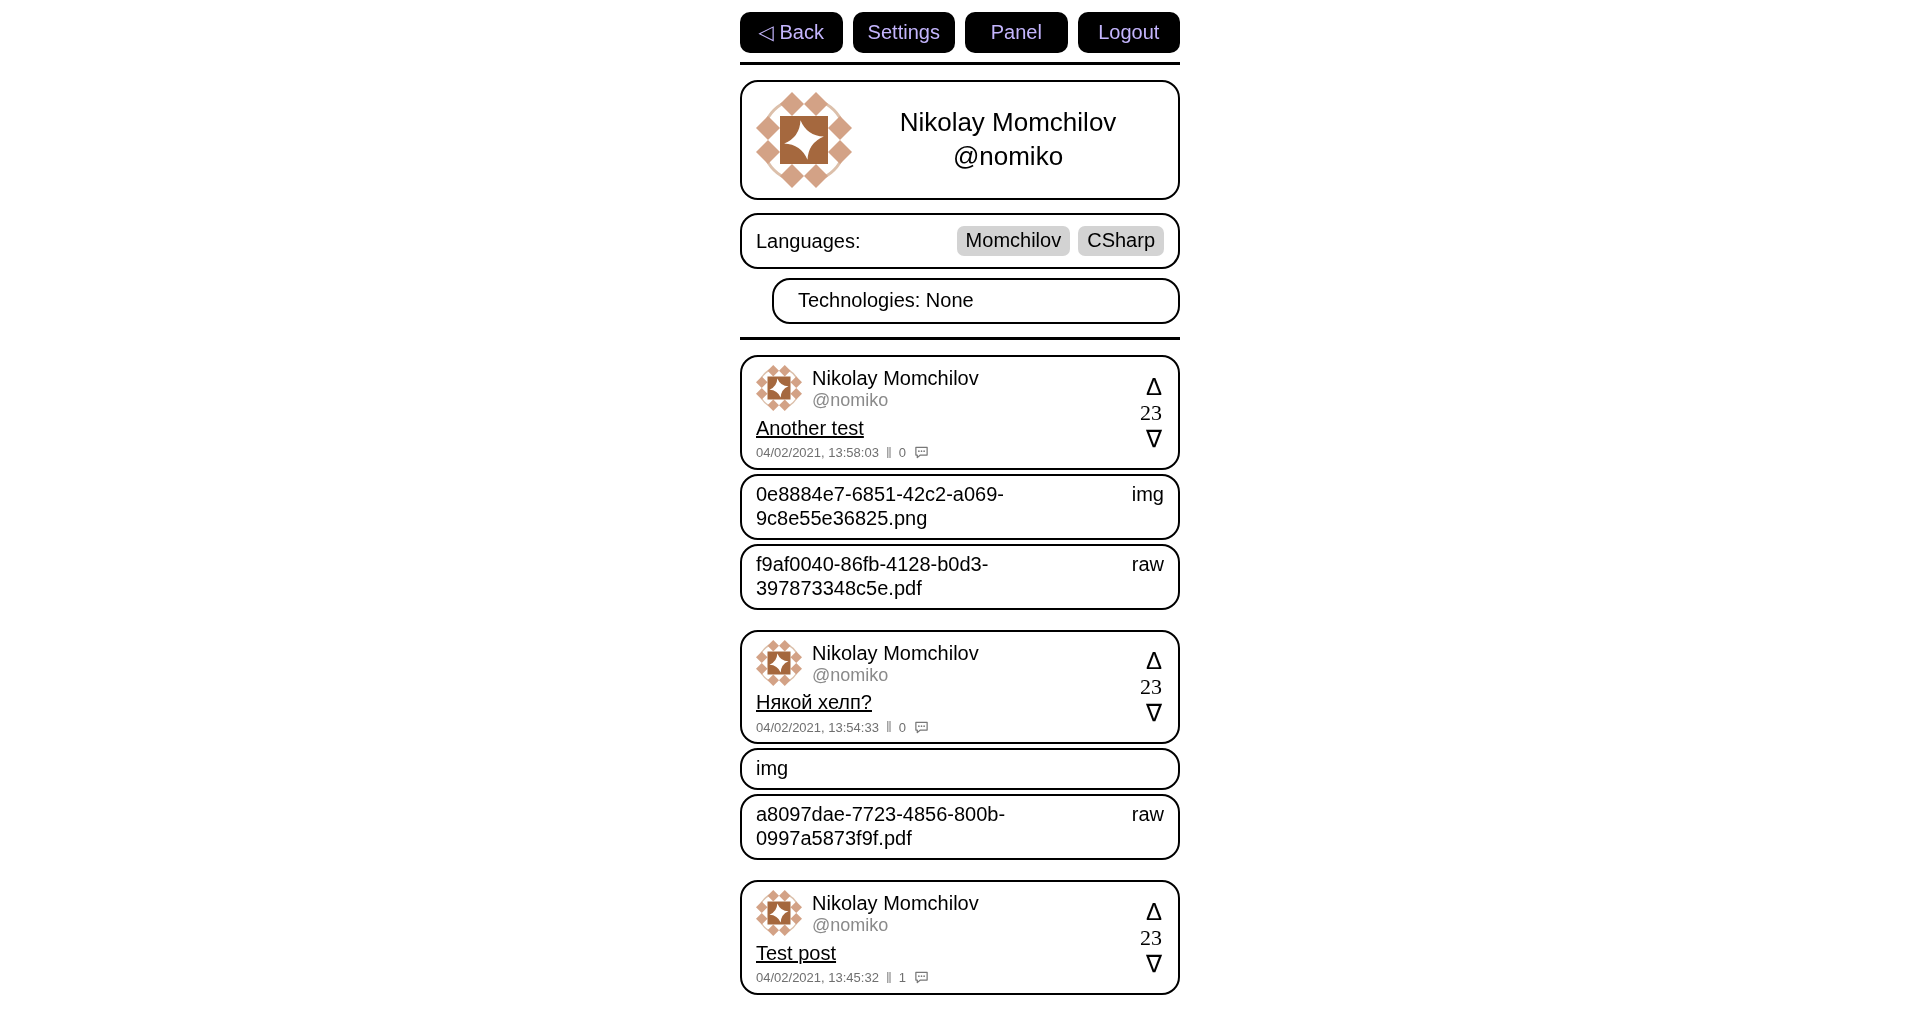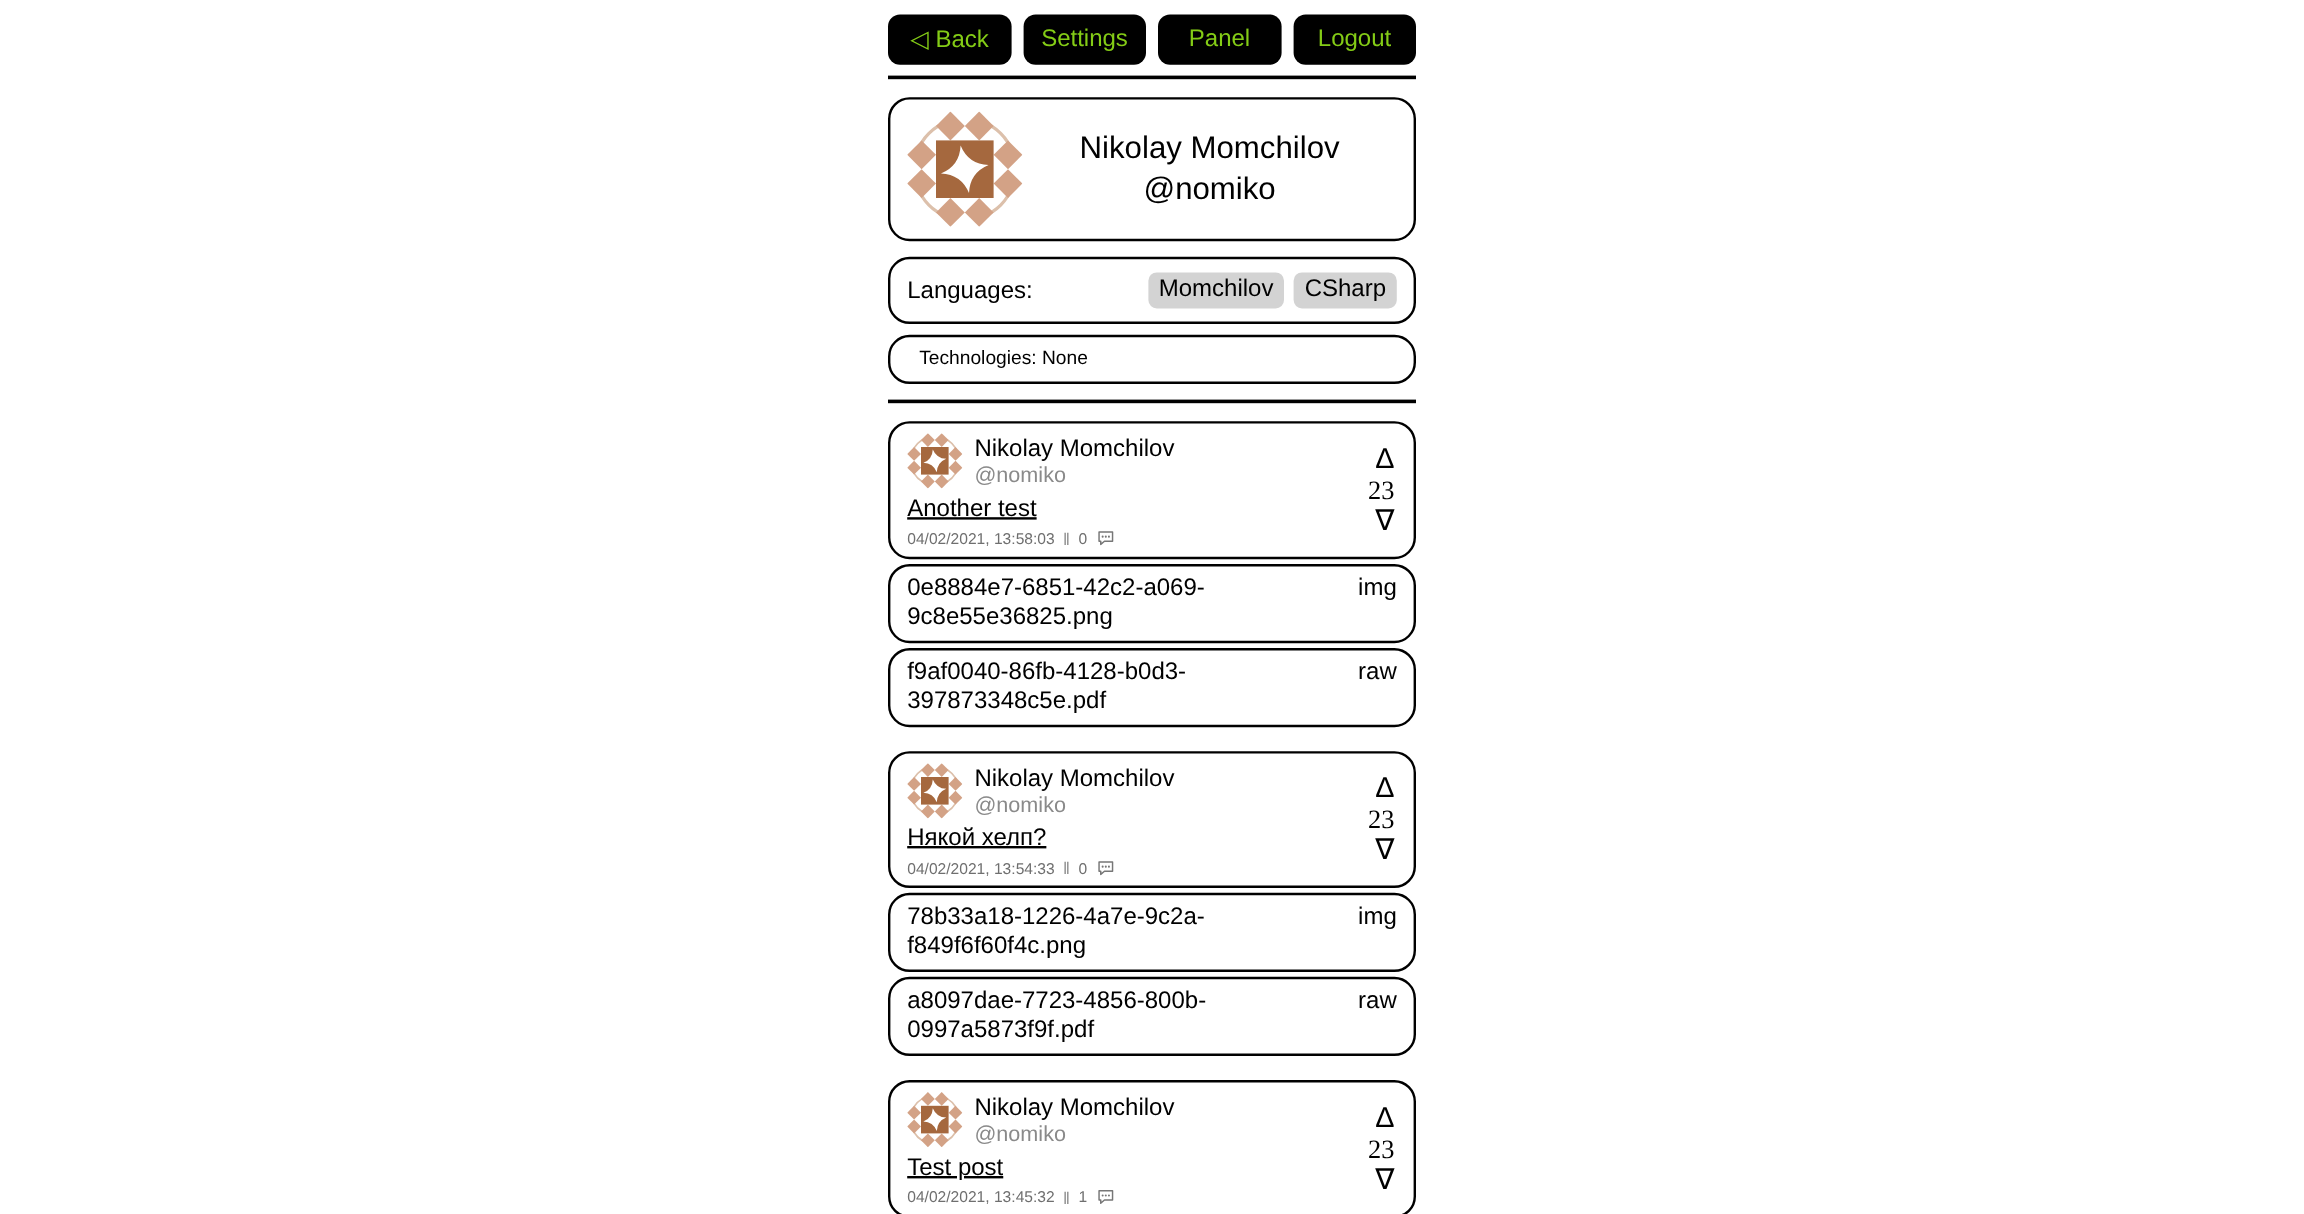--- a/index.html
+++ b/index.html
@@ -10,21 +10,21 @@
     overflow: hidden;
     font-family: "Liberation Sans", "DejaVu Sans", sans-serif;
     color: #000;
   }
   .page { width: 440px; margin: 0 auto; padding-top: 12px; }
 
   
   .toolbar { display: flex; gap: 10px; }
   .toolbar button {
     flex: 1;
-    background: #000; color: #84cc16;
+    background: #000; color: #c4b5fd;
     border: none; border-radius: 10px;
     font-family: inherit; font-size: 20px;
     padding: 8px 0 9px; cursor: pointer;
     white-space: nowrap;
   }
   hr.divider {
     border: none; border-top: 3px solid #000;
     margin: 9px 0 15px; width: 100%;
   }
   hr.divider.mid { margin: 13px 0 15px; }
@@ -50,21 +50,21 @@
   .lang-card {
     display: flex; align-items: center; gap: 20px;
     padding: 11px 14px; font-size: 20px;
     margin-bottom: 9px;
   }
   .tag {
     background: #d3d3d3; border-radius: 7px;
     padding: 3px 9px 4px; font-size: 20px;
     cursor: default;
   }
-  .tech-card { padding: 9px 24px 10px; font-size: 16px; }
+  .tech-card { padding: 9px 24px 10px; font-size: 20px; margin-left: 32px; }
 
   
   .posts { }
   .post { margin-bottom: 20px; }
   .post-header { display: flex; padding: 8px 16px 7px 14px; }
   .post-main { flex: 1; min-width: 0; }
   .post-top { display: flex; gap: 10px; }
   .avatar-sm { width: 46px; height: 46px; flex: 0 0 46px; }
   .post-author { font-size: 20px; line-height: 1.2; padding-top: 1px; }
   .post-handle { font-size: 18px; line-height: 1.2; color: #8a8a8a; }
@@ -226,21 +226,20 @@
           </svg>
         </div>
       </div>
       <div class="votes">
         <button class="vote">Δ</button>
         <div class="score">23</div>
         <button class="vote">∇</button>
       </div>
     </div>
   <div class="card attachment">
-    <div class="filename">78b33a18-1226-4a7e-9c2a-f849f6f60f4c.png</div>
     <div class="atype">img</div>
   </div>
         <div class="card attachment">
     <div class="filename">a8097dae-7723-4856-800b-0997a5873f9f.pdf</div>
     <div class="atype">raw</div>
   </div>
       </article>
       <article class="post">
     <div class="card post-header">
       <div class="post-main">

